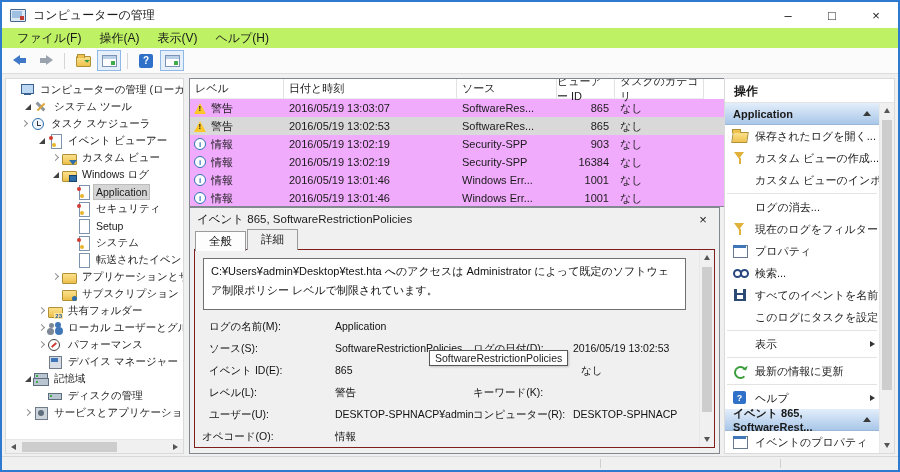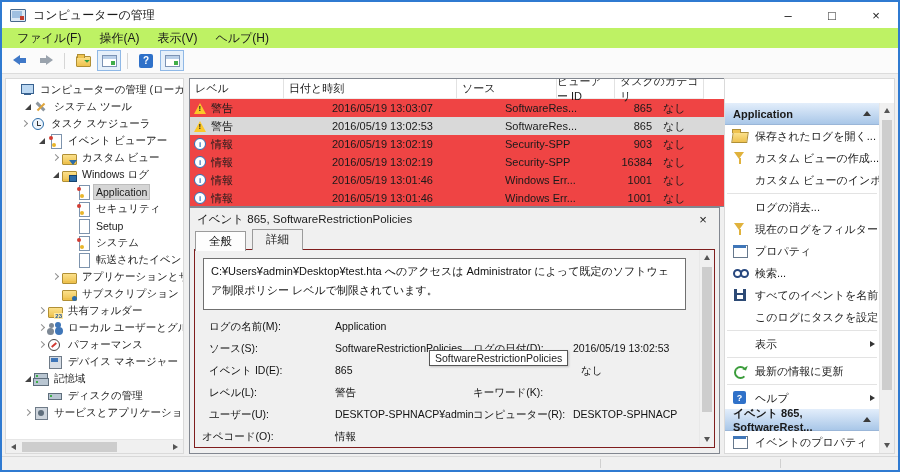--- a/index.html
+++ b/index.html
@@ -86,52 +86,52 @@
   .hscroll { position:absolute; left:0; right:0; bottom:0; height:14px; background:#f0f0f0; border-top:1px solid #e6e6e6; }
   .hthumb { position:absolute; left:16px; top:2px; width:95px; height:10px; background:#cdcdcd; }
   .harr { position:absolute; top:0; width:15px; height:14px; display:flex; align-items:center; justify-content:center; }
   .harr.l { left:0; } .harr.r { right:0; }
   .tri-left { width:0; height:0; border-top:3.5px solid transparent; border-bottom:3.5px solid transparent; border-right:5px solid #555; }
   .tri-right { width:0; height:0; border-top:3.5px solid transparent; border-bottom:3.5px solid transparent; border-left:5px solid #555; }
   .tri-up { width:0; height:0; border-left:3.5px solid transparent; border-right:3.5px solid transparent; border-bottom:5px solid #555; }
   .tri-down { width:0; height:0; border-left:3.5px solid transparent; border-right:3.5px solid transparent; border-top:5px solid #555; }
 
   
-  .list-pane { position:absolute; left:187px; top:4px; width:576px; height:129px; background:#ef4444; border:1px solid #828790; overflow:hidden; }
+  .list-pane { position:absolute; left:187px; top:4px; width:576px; height:129px; background:#f0abfc; border:1px solid #828790; overflow:hidden; }
   .lheader { display:flex; height:20px; margin-right:15px; background:#fff; }
   .lh { border-right:1px solid #e2e2e2; border-bottom:1px solid #ededed; font-size:11px; color:#1a1a1a; display:flex; align-items:center; padding-left:5px; flex:none; }
   .lh-level { width:94px; } .lh-datetime { width:173px; } .lh-source { width:100px; }
   .lh-event_id { width:58px; justify-content:flex-end; padding-right:6px; padding-left:0; }
   .lh-category { width:89px; }
   .lrows { position:absolute; left:0; right:15px; top:20px; bottom:0; overflow:hidden; }
   .lrow { height:18px; display:flex; align-items:center; font-size:11px; color:#1a1a1a; }
   .lrow.sel { background:#d9d9d9; }
   .lc { flex:none; white-space:nowrap; overflow:hidden; }
   .lc-level { width:94px; display:flex; align-items:center; gap:5px; padding-left:4px; }
-  .lc-datetime { width:173px; padding-left:5px;margin-left:43px; }
+  .lc-datetime { width:173px; padding-left:5px; }
   .lc-source { width:100px; padding-left:5px; }
   .lc-id { width:58px; text-align:right; padding-right:6px; }
   .lc-cat { width:89px; padding-left:5px; }
   .wicon { width:12px; height:11px; position:relative; flex:none; }
   .wicon::before { content:""; position:absolute; left:0; top:0; border-left:6px solid transparent; border-right:6px solid transparent; border-bottom:11px solid #fcc829; }
   .wicon::after { content:"!"; position:absolute; left:4.5px; top:1.5px; font-size:8px; font-weight:bold; color:#222; }
   .iicon { width:12px; height:12px; border:1px solid #2f71b8; border-radius:50%; color:#2f71b8; font-size:8px; font-weight:bold; display:flex; align-items:center; justify-content:center; background:#fff; flex:none; }
 
   
   .vscroll { position:absolute; right:0; top:0; bottom:0; width:15px; background:#f0f0f0; border-left:1px solid #e8e8e8; }
   .sarr { position:absolute; left:0; right:0; height:15px; display:flex; align-items:center; justify-content:center; }
   .sarr.up { top:0; } .sarr.down { bottom:0; }
   .vthumb { position:absolute; left:2px; right:2px; background:#cdcdcd; }
 
   
   .detail-pane { position:absolute; left:187px; top:133px; width:531px; bottom:2px; background:#f0f0f0; border:1px solid #828790; }
   .dheader { height:22px; display:flex; align-items:center; padding:0 7px; font-size:11.5px; color:#1a1a1a; }
   .dclose { margin-left:auto; width:18px; height:18px; border:none; background:transparent; font-size:13px; color:#1a1a1a; display:flex; align-items:center; justify-content:center; }
   .dtabs { height:20px; padding-left:5px; display:flex; align-items:flex-end; position:relative; z-index:2; }
-  .tab { font-size:11.5px; padding:2px 13px 3px; border:1px solid #9b9b9b; border-bottom:none; background:#f0f0f0; margin-right:6px; color:#1a1a1a; }
+  .tab { font-size:11.5px; padding:2px 13px 3px; border:1px solid #9b9b9b; border-bottom:none; background:#f0f0f0; margin-right:1px; color:#1a1a1a; }
   .tab.active { background:#fdfdfd; height:20px; margin-bottom:-1px; }
   .dcontent { position:absolute; left:4px; right:4px; top:41px; bottom:5px; border:1px solid #7f1d1d; background:#f0f0f0; }
   .dmsg { position:absolute; left:8px; top:8px; right:28px; height:52px; background:#fff; border:1px solid #707070; padding:3px 7px; font-size:11px; line-height:1.75; color:#111; overflow:hidden; }
   .dfields { position:absolute; left:0; top:62px; right:15px; bottom:0; font-size:10.5px; color:#111; }
   .df { position:absolute; white-space:nowrap; }
   .tooltip { position:absolute; left:234px; top:100px; background:#fff; border:1px solid #565656; padding:1px 5px; font-size:10.5px; color:#222; z-index:5; box-shadow:1px 1px 2px rgba(0,0,0,.2); }
 
   
   .actions-pane { position:absolute; left:722px; right:3px; top:4px; bottom:2px; background:#fff; border:1px solid #dadada; overflow:hidden; }
   .atitle { height:24px; line-height:24px; padding-left:9px; font-size:12px; font-weight:bold; color:#1a1a1a; border-bottom:1px solid #e4e4e4; }
@@ -225,21 +225,21 @@
           <div class="titem" style="padding-left: 14px;">
             <span class="exp closed"></span>
             <span class="ti ti-clock"></span>
             <span class="tlabel">タスク スケジューラ</span>
           </div>
           <div class="titem" style="padding-left: 31px;">
             <span class="exp open"></span>
             <span class="ti ti-event-log"></span>
             <span class="tlabel">イベント ビューアー</span>
           </div>
-          <div class="titem" style="padding-left: 45px; font-family: Liberation Serif, serif;">
+          <div class="titem" style="padding-left: 45px;">
             <span class="exp closed"></span>
             <span class="ti ti-folder-filter"></span>
             <span class="tlabel">カスタム ビュー</span>
           </div>
           <div class="titem" style="padding-left: 45px;">
             <span class="exp open"></span>
             <span class="ti ti-folder-log"></span>
             <span class="tlabel">Windows ログ</span>
           </div>
           <div class="titem sel" style="padding-left: 59px;">
@@ -454,20 +454,21 @@
             </span>
           <span class="vthumb" style="top:17px; height:145px;"></span>
           <span class="sarr down">
               <span class="tri-down"></span>
             </span>
         </div>
       </div>
     </div>
 
     <div class="actions-pane">
+      <div class="atitle">操作</div>
       <div class="ascroll" id="actions">
           <div class="ahdr">
             <span class="ahdrt">Application</span>
             <span class="acol"></span>
           </div>
           <div class="aitem">
             <span class="aicon ai-open-folder"></span>
             <span class="albl">保存されたログを開く...</span>
           </div>
           <div class="aitem">

